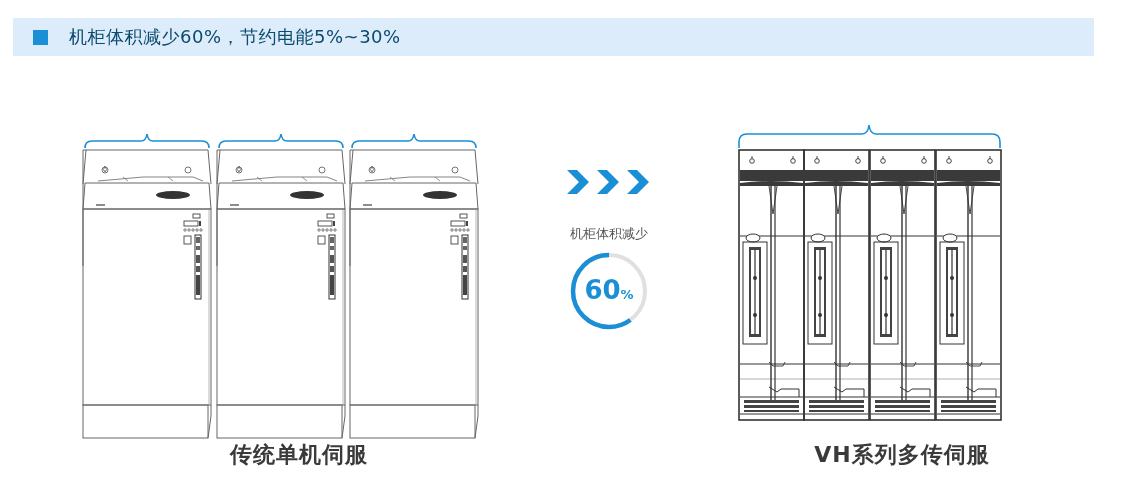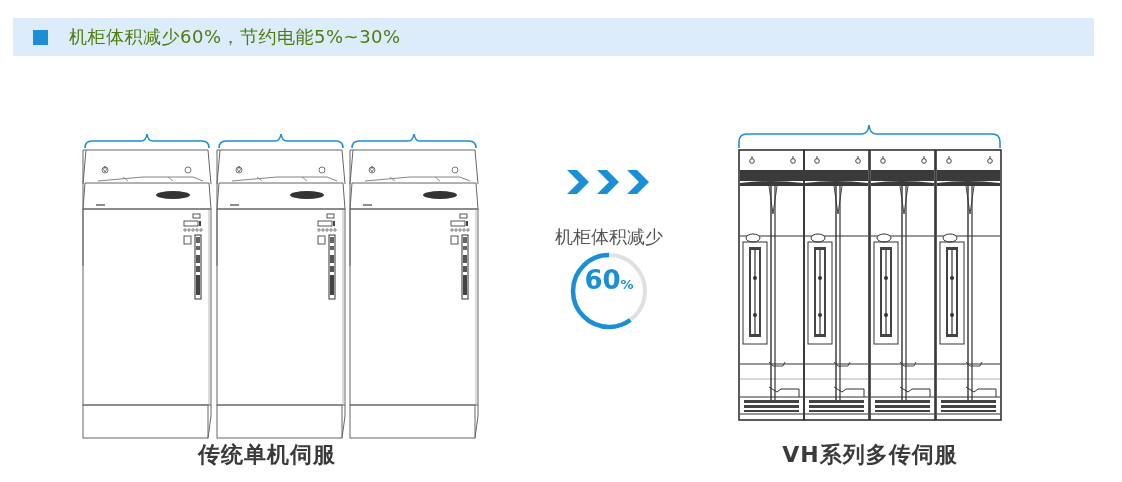--- a/index.html
+++ b/index.html
@@ -5,33 +5,33 @@
   html, body { margin:0; padding:0; background:#ffffff; }
   body { width:1122px; height:482px; position:relative; overflow:hidden;
          font-family:"DejaVu Sans","Liberation Sans",sans-serif; }
   .banner { position:absolute; left:13px; top:18px; width:1081px; height:38px;
             background:#dcecfa; }
   .banner .marker { position:absolute; left:20px; top:12px; width:15px; height:15px; }
   .banner .title { position:absolute; left:56px; top:8px; font-size:18px; line-height:22px;
                    letter-spacing:0.5px; }
   .diagram { position:absolute; left:0; top:0; }
   .caption { position:absolute; top:440px; font-size:22px; font-weight:bold; color:#3a3a3a;
-             letter-spacing:1px; white-space:nowrap; transform:translateX(-50%); }
+             letter-spacing:1px; white-space:nowrap; transform:translateX(-50%);margin-left:32px; }
   .center-label { position:absolute; left:609px; top:225px; transform:translateX(-50%);
-                  font-size:18px; color:#555; white-space:nowrap; }
-  .ring-text { position:absolute; left:609px; top:265px; transform:translateX(-50%);
+                  font-size:13px; color:#555; white-space:nowrap; }
+  .ring-text { position:absolute; left:609px; top:275px; transform:translateX(-50%);
                font-size:26px; font-weight:bold; white-space:nowrap; }
   .ring-text small { font-size:13px; font-weight:bold; }
 </style>
 </head>
 <body>
 
 <div class="banner">
   <div class="marker" style="background:#1a8fd6;"></div>
-  <div class="title" style="color:#4d7c0f;">机柜体积减少60%，节约电能5%~30%</div>
+  <div class="title" style="color:#0c4a6e;">机柜体积减少60%，节约电能5%~30%</div>
 </div>
 
 <svg class="diagram" width="1122" height="482" viewBox="0 0 1122 482">
   <defs>
 
     <g id="cab">
 
       <polyline points="3,24 0,24 0,140" fill="none" stroke="#666" stroke-width="1"></polyline>
       <line x1="3" y1="24" x2="125" y2="24" stroke="#666" stroke-width="1"></line>
       <line x1="3" y1="24" x2="0" y2="58" stroke="#666" stroke-width="1"></line>

